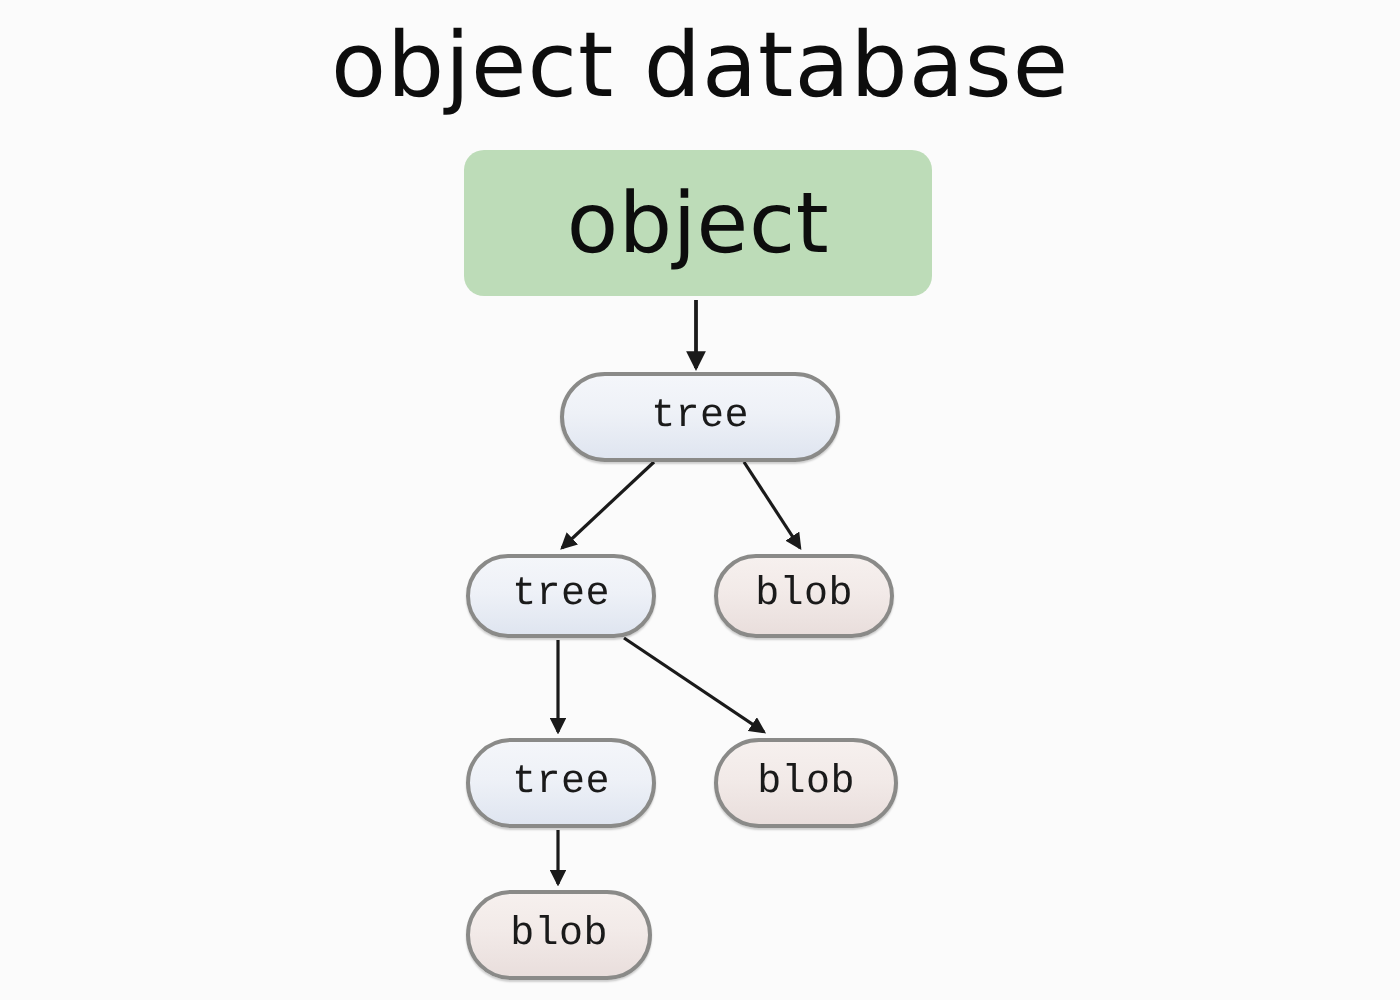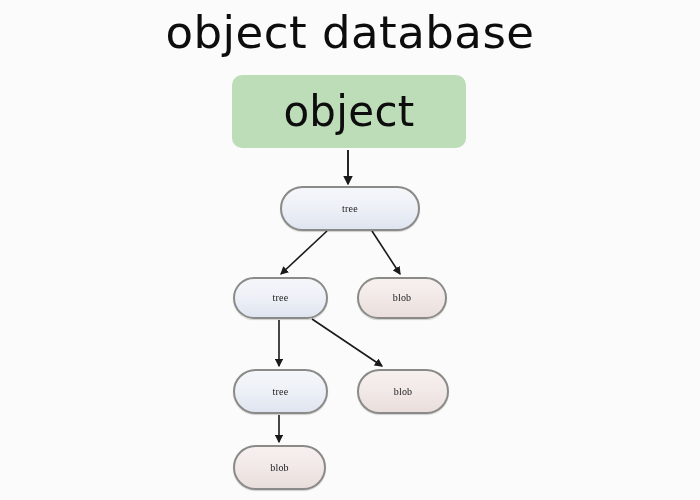--- a/index.html
+++ b/index.html
@@ -62,22 +62,22 @@
   .node {
     position: absolute;
     box-sizing: border-box;
     border: 2.5px solid #8a8a88;
     display: flex;
     align-items: center;
     justify-content: center;
     box-shadow: 0 1px 1px rgba(0,0,0,0.18);
   }
   .node .node-label {
-    font-family: Liberation Serif, serif;
-    font-size: 10px;
+    font-family: Liberation Mono, monospace;
+    font-size: 20px;
     color: #1a1a1a;
     letter-spacing: 0.2px;
     line-height: 1;
   }
   .node.tree {
     background: linear-gradient(180deg, #f4f6fa 0%, #eef1f7 45%, #dfe5f0 100%);
   }
   .node.blob {
     background: linear-gradient(180deg, #f6f0ee 0%, #f2eae8 45%, #e9dedc 100%);
   }

